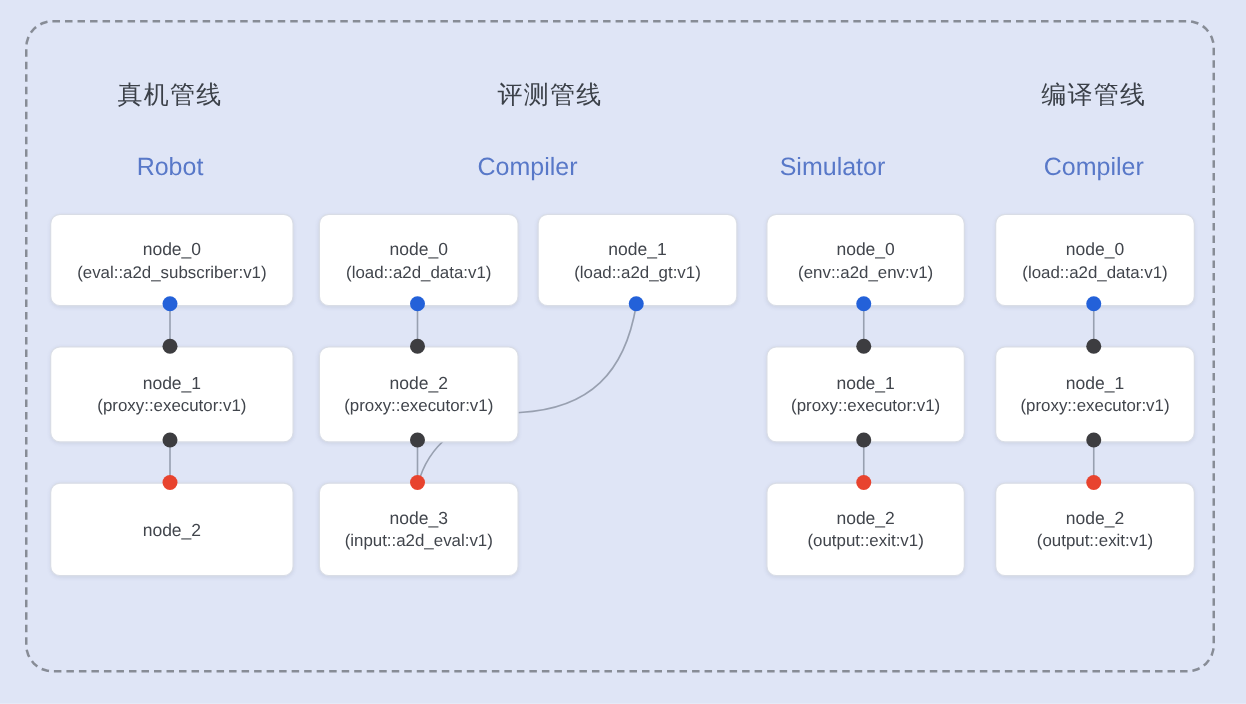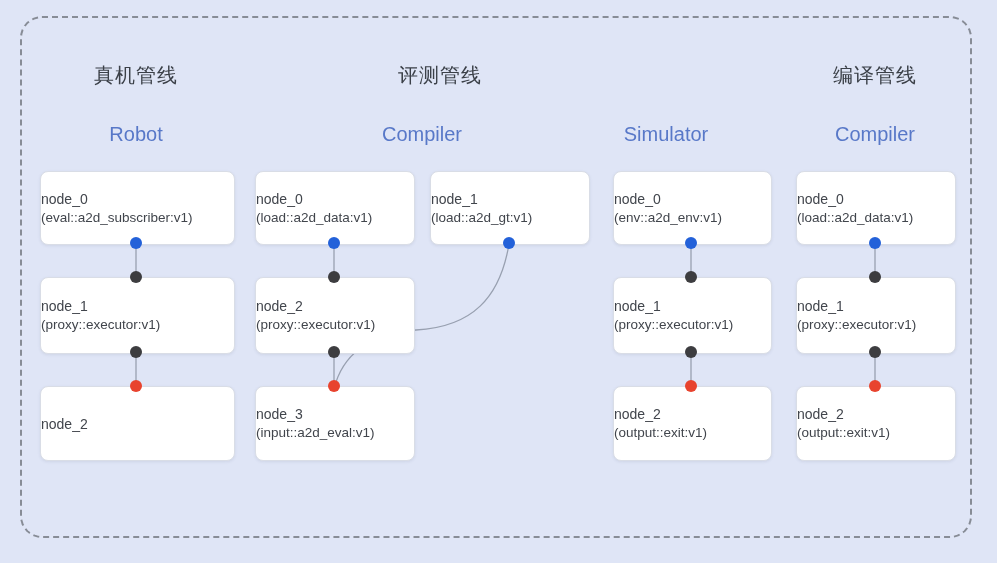--- a/index.html
+++ b/index.html
@@ -12,21 +12,21 @@
   #canvas{position:relative;width:997px;height:563px;background:var(--c-bg);overflow:hidden;}
   .dashed-frame{position:absolute;left:20px;top:16px;width:948px;height:518px;
     border:2px dashed var(--c-frame);border-radius:22px;}
   .layer{position:absolute;left:0;top:0;width:997px;height:563px;pointer-events:none;}
   .pl-zh{position:absolute;top:62px;width:200px;text-align:center;font-size:20px;
     font-weight:400;color:var(--c-title-zh);letter-spacing:1px;}
   .pl-en{position:absolute;top:123px;width:200px;text-align:center;font-size:20px;
     font-weight:400;color:var(--c-title-en);}
   .node{position:absolute;background:var(--c-box-bg);border:1px solid var(--c-box-border);
     border-radius:8px;box-shadow:0 1px 3px rgba(90,100,130,0.12);
-    display:flex;flex-direction:column;justify-content:center;
+    display:flex;flex-direction:column;align-items:center;justify-content:center;
     gap:3px;z-index:2;}
   .nt{font-size:14px;color:var(--c-node-text);line-height:16px;}
   .ns{font-size:13.5px;color:var(--c-node-text);line-height:16px;white-space:nowrap;}
   svg{display:block;}
 </style>
 </head>
 <body>
 
 <div id="canvas">
 

